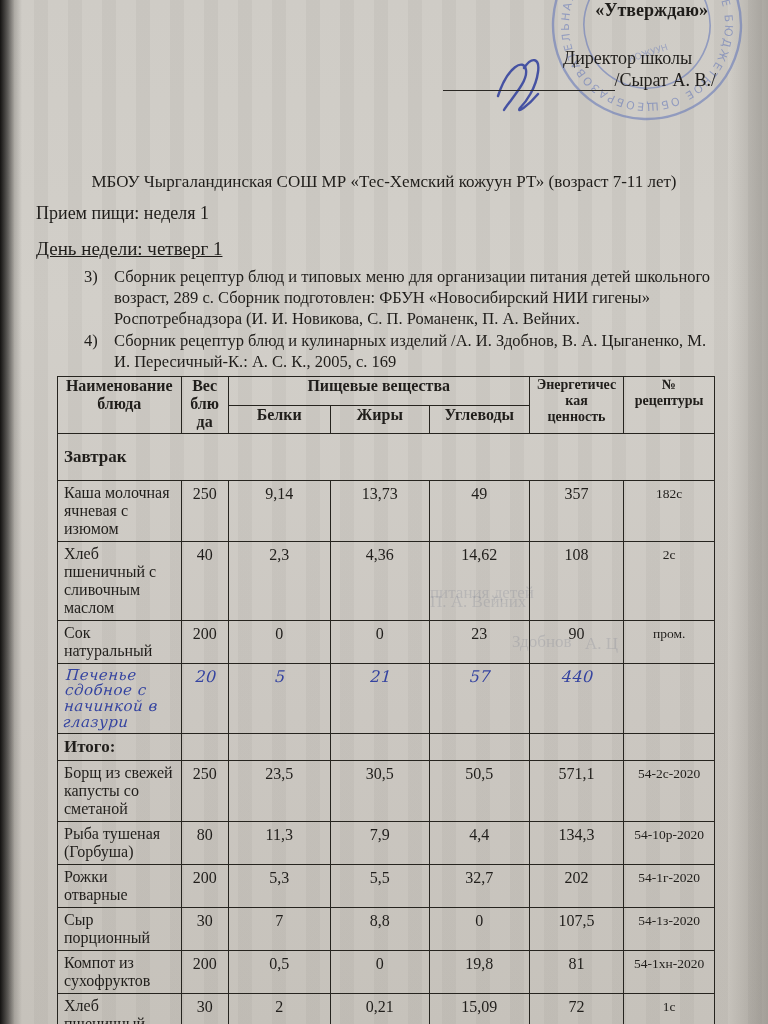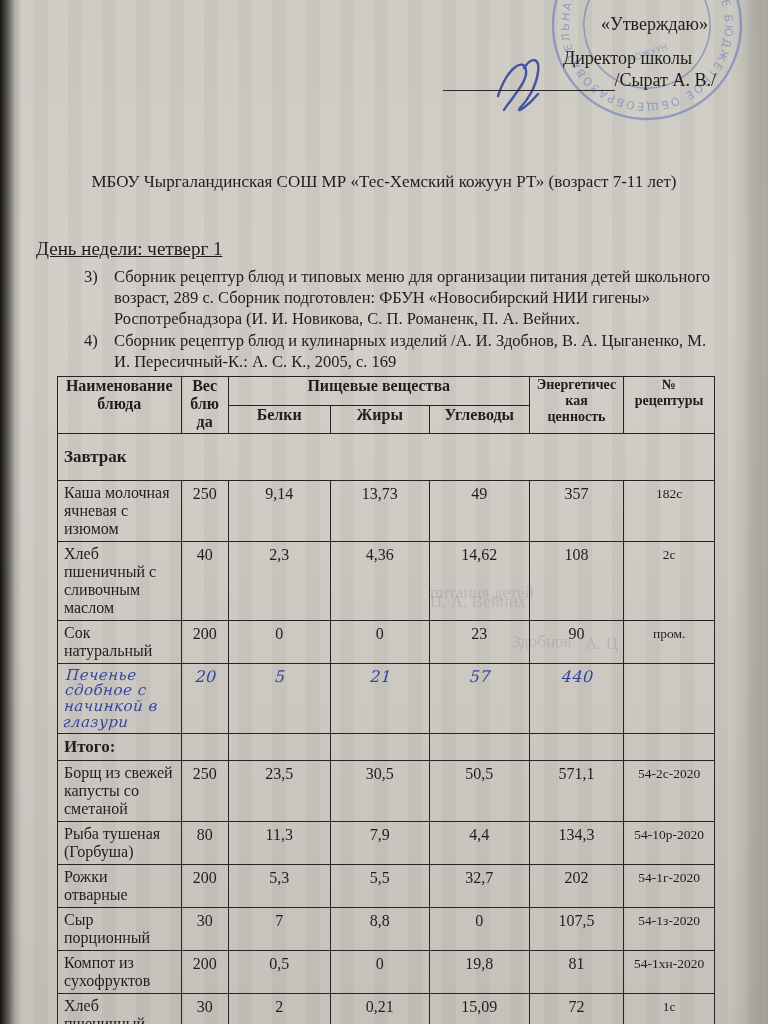--- a/index.html
+++ b/index.html
@@ -14,21 +14,21 @@
       linear-gradient(90deg, rgba(10,9,8,.95) 0px, rgba(10,9,8,.55) 8px, rgba(60,57,52,.25) 14px, rgba(0,0,0,0) 22px),
       linear-gradient(270deg, rgba(80,76,70,.30) 0px, rgba(0,0,0,0) 40px),
       repeating-linear-gradient(90deg, rgba(90,86,80,.06) 0 14px, rgba(0,0,0,0) 14px 34px),
       linear-gradient(180deg,#cfccc6 0%, #d2cfc9 30%, #cbc7c1 70%, #c6c2bb 100%);
     color:#1f1d1a;
   }
   
   .stamp{position:absolute;left:542px;top:-80px;width:210px;height:210px;opacity:.55;pointer-events:none;}
   .signature-svg{position:absolute;left:480px;top:48px;width:120px;height:70px;pointer-events:none;}
   
-  .approve{position:absolute;top:14px;right:60px;font-size:18px;font-weight:normal;}
+  .approve{position:absolute;top:0;right:60px;font-size:18px;font-weight:bold;}
   .director{position:absolute;top:48px;right:76px;font-size:18px;}
   .sigrow{position:absolute;top:70px;right:52px;font-size:18px;display:flex;align-items:flex-end;}
   .sigline{display:inline-block;width:172px;border-bottom:1.6px solid #2a2824;height:20px;}
   
   .title{position:absolute;top:139px;left:0;width:100%;text-align:center;font-size:18px;font-weight:bold;}
   .school{position:absolute;top:172px;left:0;width:100%;text-align:center;font-size:17px;}
   .meal{position:absolute;top:203px;left:36px;font-size:18px;}
   .day{position:absolute;top:238px;left:36px;font-size:19px;text-decoration:underline;}
   
   .refs{position:absolute;top:267px;left:84px;width:628px;font-size:16.5px;line-height:1.27;}
@@ -83,20 +83,21 @@
   </svg>
 
   <div class="approve">«Утверждаю»</div>
   <div class="director">Директор школы</div>
   <div class="sigrow">
     <span class="sigline"></span>
     <span>/Сырат А. В./</span>
   </div>
 
   <div class="school">МБОУ Чыргаландинская СОШ МР «Тес-Хемский кожуун РТ» (возраст 7-11 лет)</div>
+  <div class="meal">Прием пищи: неделя 1</div>
   <div class="day">День недели: четверг 1</div>
 
   <div class="refs">
     <div class="ref">
       <span class="n">3)</span>
       <span class="t">Сборник рецептур блюд и типовых меню для организации питания детей школьного возраст, 289 с. Сборник подготовлен: ФБУН «Новосибирский НИИ гигены» Роспотребнадзора (И. И. Новикова, С. П. Романенк, П. А. Вейних.</span>
     </div>
     <div class="ref">
       <span class="n">4)</span>
       <span class="t">Сборник рецептур блюд и кулинарных изделий /А.  И. Здобнов, В. А. Цыганенко, М. И. Пересичный-К.: А. С. К., 2005, с. 169</span>

